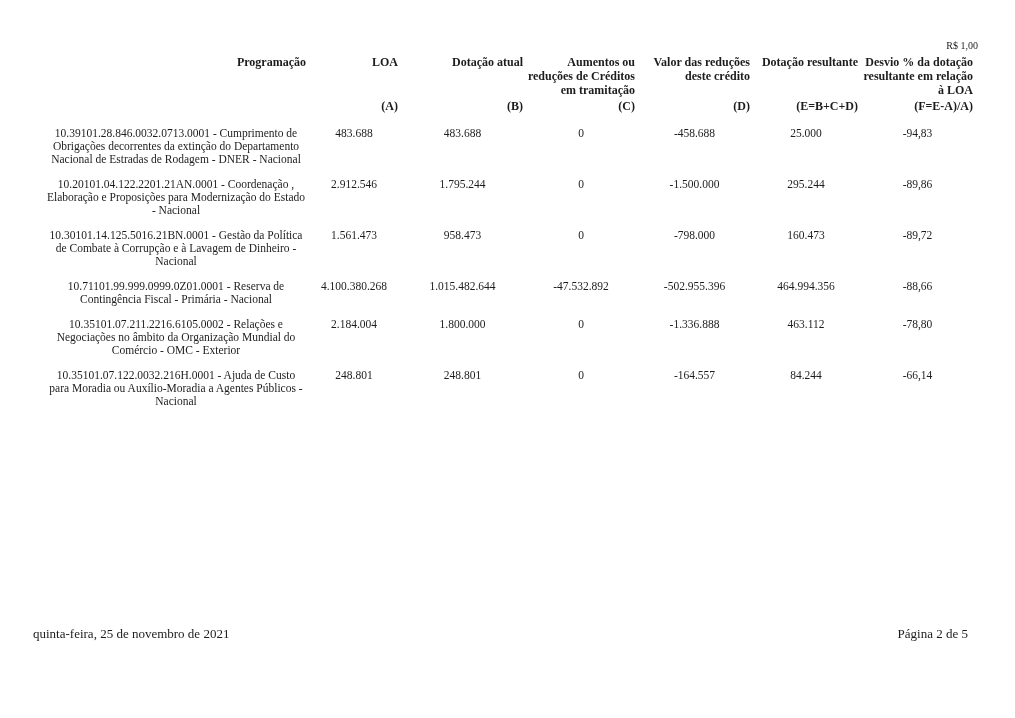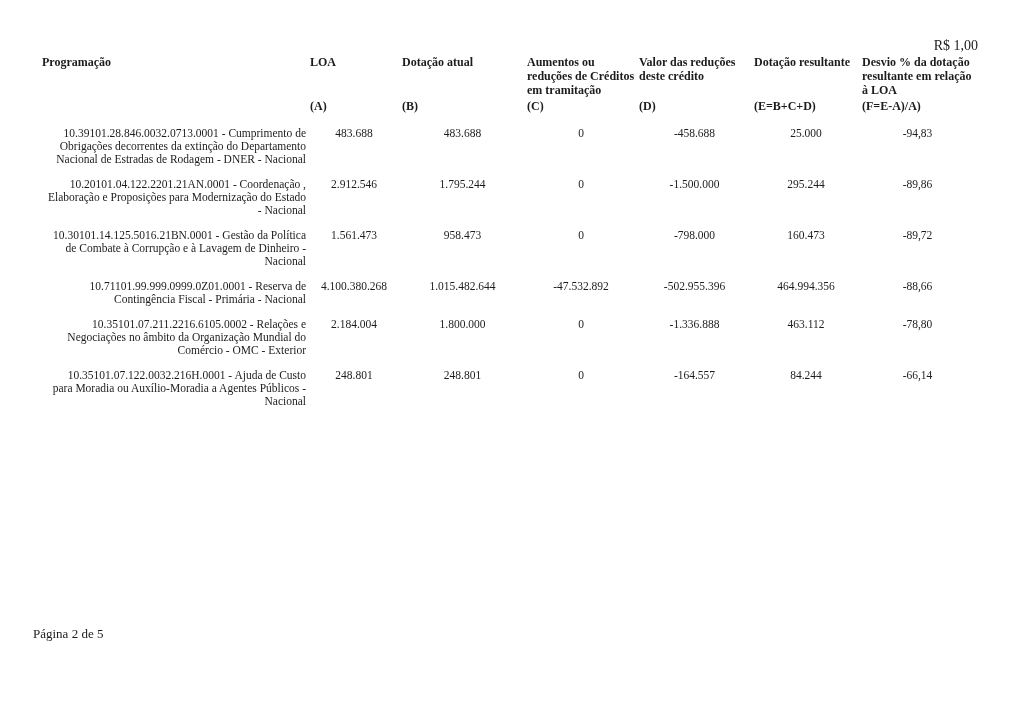--- a/index.html
+++ b/index.html
@@ -17,21 +17,21 @@
   }
   .page {
     position: absolute;
     inset: 0;
     background: #ffffff;
   }
   .currency-note {
     position: absolute;
     top: 39px;
     right: 37px;
-    font-size: 14px;
+    font-size: 10px;
     line-height: 14px;
   }
   table.budget {
     position: absolute;
     top: 55px;
     left: 40px;
     width: 935px;
     border-collapse: collapse;
     table-layout: fixed;
   }
@@ -39,37 +39,37 @@
   col.c1 { width: 92px; }
   col.c2 { width: 125px; }
   col.c3 { width: 112px; }
   col.c4 { width: 115px; }
   col.c5 { width: 108px; }
   col.c6 { width: 115px; }
   thead th {
     font-weight: bold;
     font-size: 12px;
     line-height: 14px;
-    text-align: left;
+    text-align: right;
     vertical-align: top;
     padding: 0 2px;
   }
   thead tr.sub-row th {
     padding-top: 2px;
     padding-bottom: 14px;
   }
   tbody td {
     font-size: 11.5px;
     line-height: 13px;
     vertical-align: top;
     text-align: center;
     padding: 0 4px 12px 4px;
   }
   tbody td.c0 {
-    text-align: right;
+    text-align: center;
     padding-left: 6px;
     padding-right: 2px;
     margin-top: 47px;
   }
   .footer {
     position: absolute;
     top: 626px;
     left: 33px;
     right: 47px;
     display: flex;
@@ -167,16 +167,17 @@
           <td class="c2">248.801</td>
           <td class="c3">0</td>
           <td class="c4">-164.557</td>
           <td class="c5">84.244</td>
           <td class="c6">-66,14</td>
         </tr>
       </tbody>
   </table>
 
   <div class="footer">
+    <span>quinta-feira, 25 de novembro de 2021</span>
     <span>Página 2 de 5</span>
   </div>
 
 </div>
 
 </body></html>

